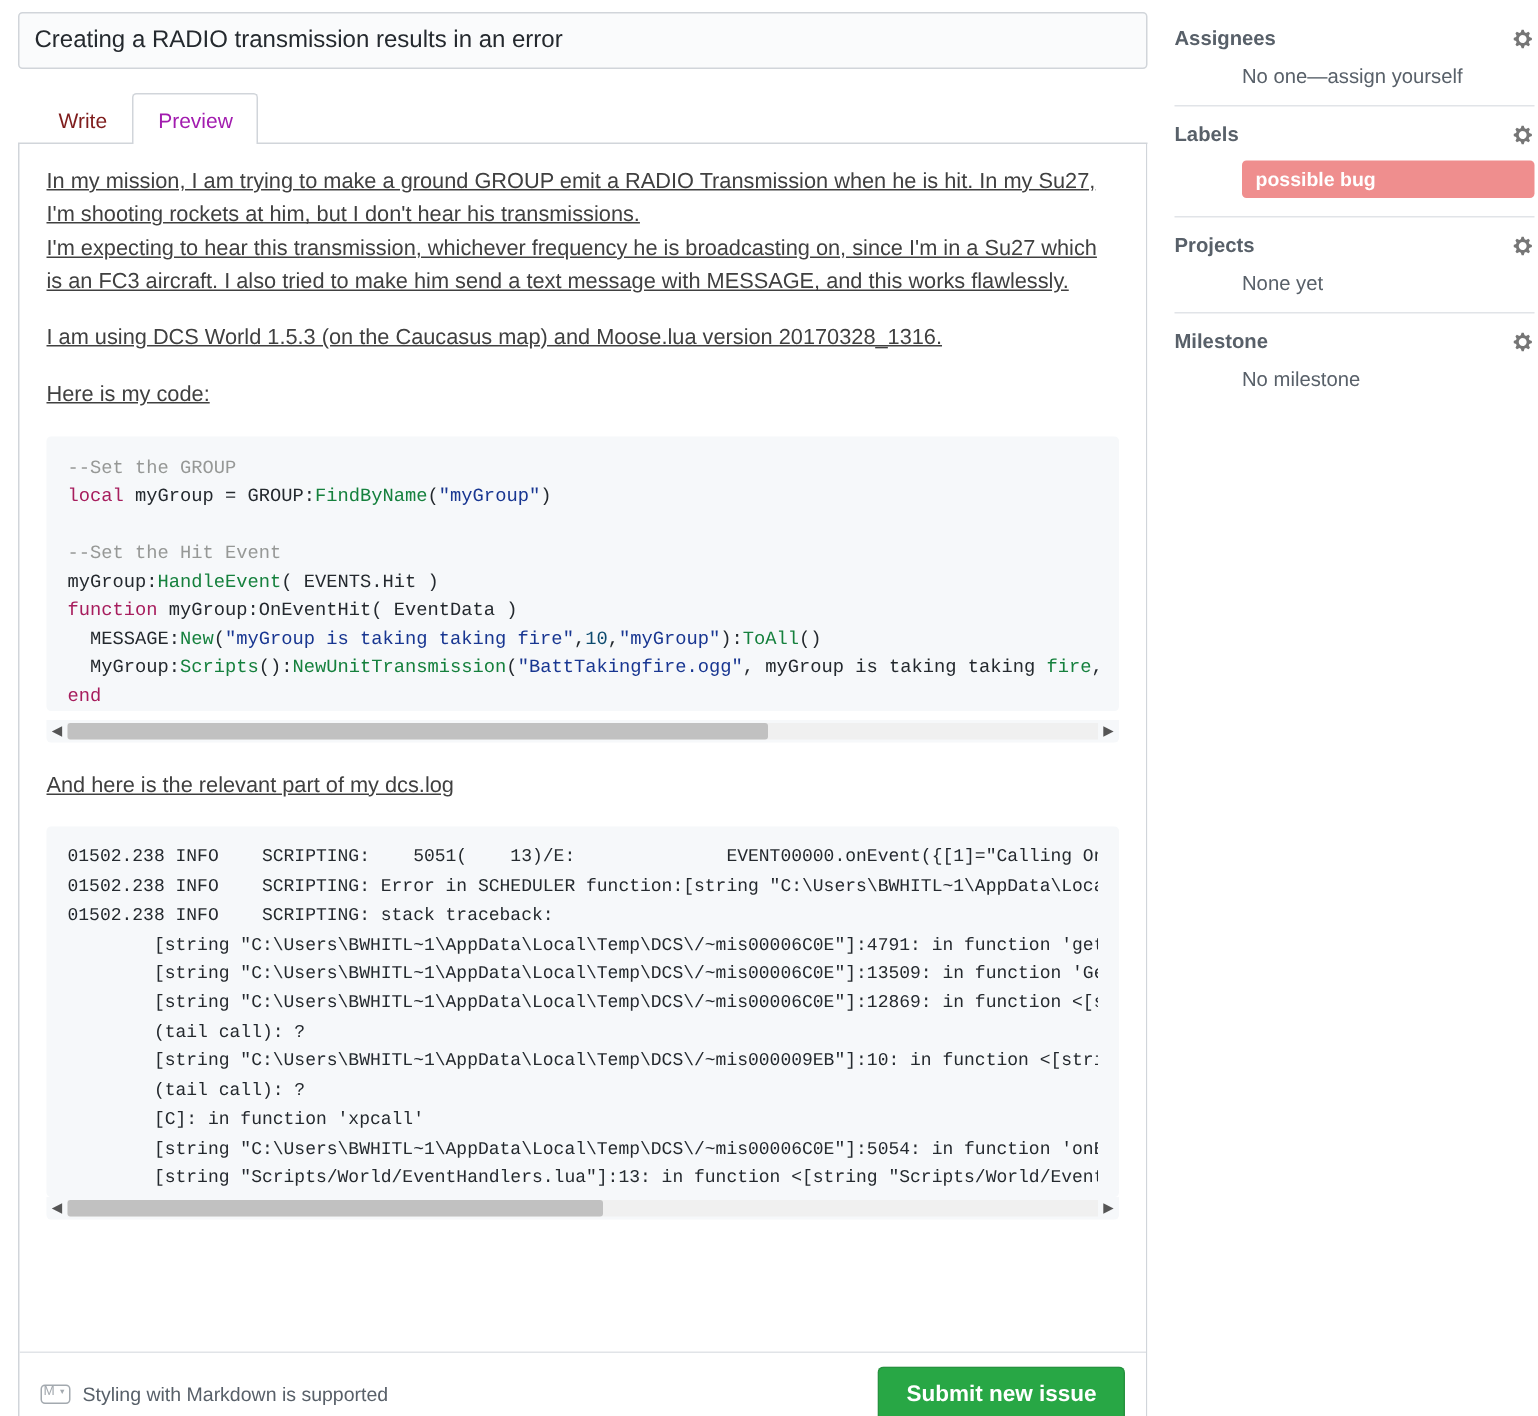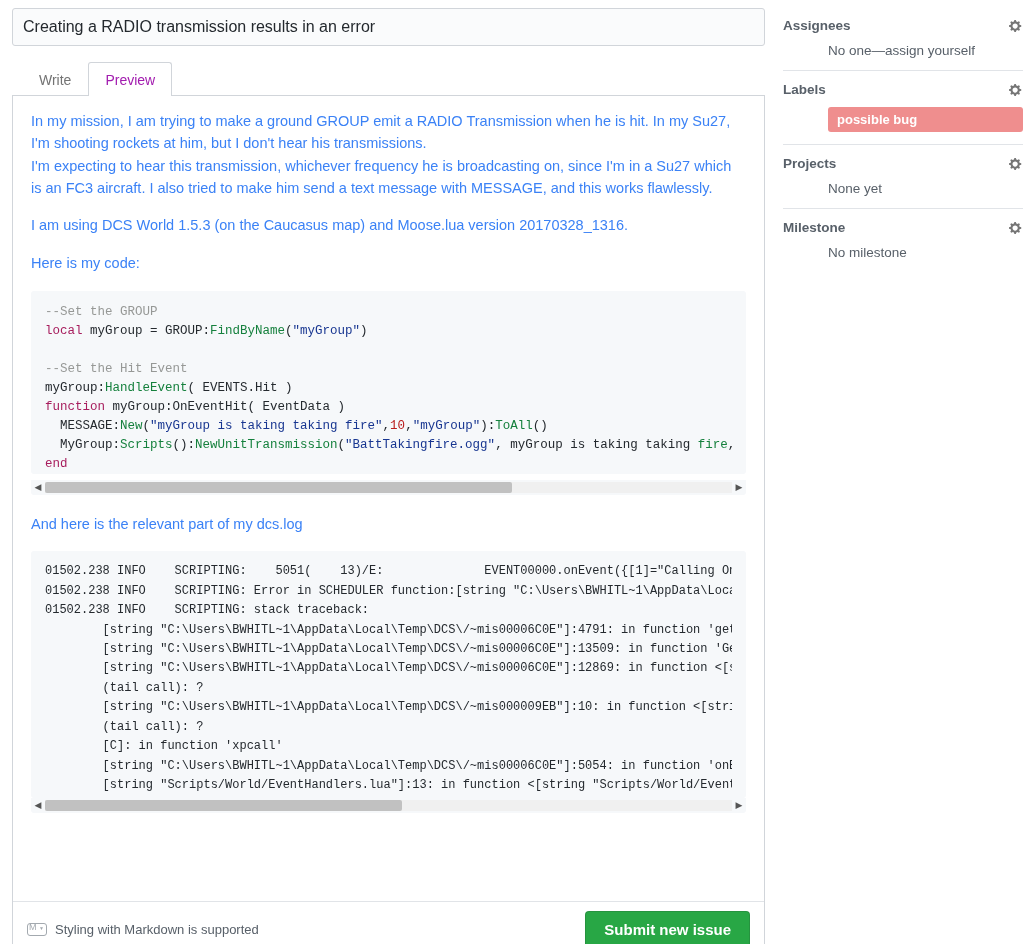--- a/index.html
+++ b/index.html
@@ -43,21 +43,21 @@
     height: 36px;
     border-bottom: 1px solid #d1d5da;
     padding-left: 10px;
   }
   .tab {
     font-size: 14px;
     padding: 9px 16px 8px 16px;
     border: 1px solid transparent;
     border-bottom: none;
     border-radius: 3px 3px 0 0;
-    color: #737373;
+    color: #7f1d1d;
     margin-bottom: -1px;
     cursor: pointer;
     background: transparent;
   }
   .tab.active {
     background: #fff;
     border-color: #d1d5da;
     border-bottom-color: #fff;
     color: #a21caf;
   }
@@ -74,22 +74,23 @@
 
   .preview-area {
     padding: 14px 18px 0 18px;
     flex: 1 1 auto;
     overflow: hidden;
   }
 
   .para {
     font-size: 14.5px;
     line-height: 1.55;
-    color: #3b82f6;
+    color: #404040;
     margin: 0 0 16px 0;
+    text-decoration: underline;
   }
   .para.tight { margin-bottom: 14px; }
 
   .code-block {
     background: #f6f8fa;
     border-radius: 3px;
     padding: 12px 14px 0 14px;
     margin-bottom: 6px;
     position: relative;
   }
@@ -99,21 +100,21 @@
     font-size: 12.5px;
     line-height: 1.52;
     color: #24292e;
     white-space: pre;
     overflow: hidden;
   }
   .cmt { color: #969896; }
   .kw  { color: #a71d5d; }
   .fn  { color: #15803d; }
   .str { color: #183691; }
-  .num { color: #b91c1c; }
+  .num { color: #0c4a6e; }
 
   
   .hscroll {
     height: 15px;
     background: #f6f8fa;
     border-radius: 0 0 3px 3px;
     display: flex;
     align-items: center;
     position: relative;
     margin-bottom: 18px;

